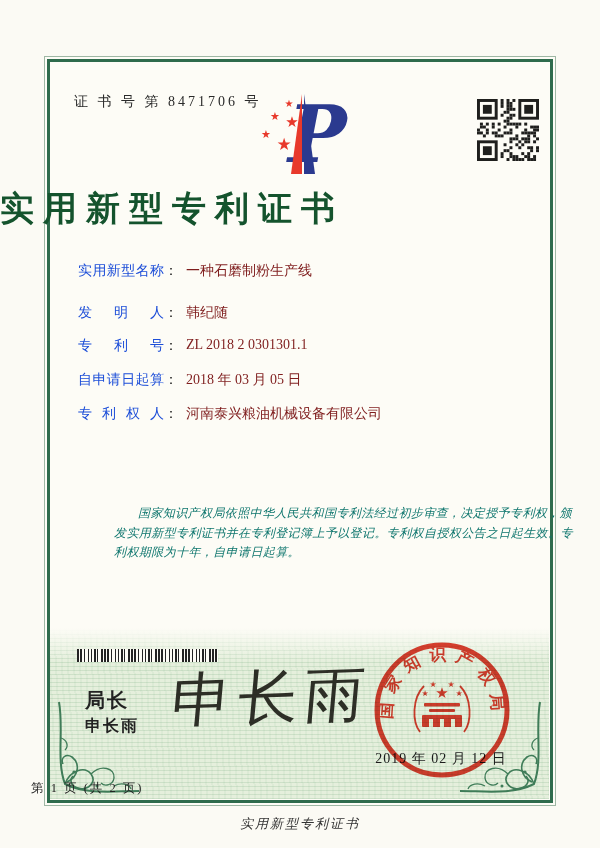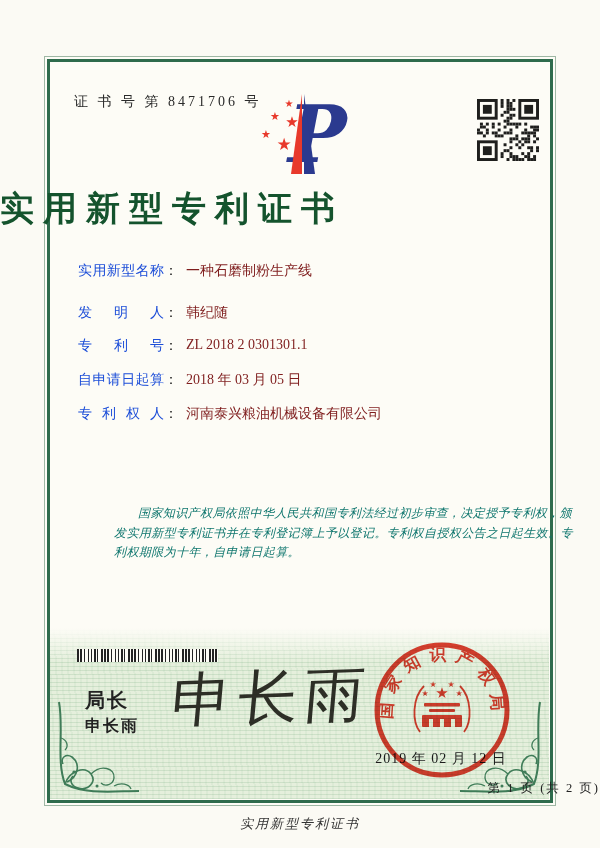--- a/index.html
+++ b/index.html
@@ -74,21 +74,21 @@
     left:172px;top:658px;width:200px;z-index:3;
     font-size:60px;letter-spacing:6px;color:#15150f;
     transform:skewX(-7deg) rotate(-2deg);
     font-weight:400;opacity:.88;white-space:nowrap;
   }
   .seal{left:372px;top:640px;width:140px;height:140px;z-index:6;mix-blend-mode:multiply;opacity:.94;}
   .seal-date{left:356px;top:750px;width:170px;text-align:center;font-size:14px;letter-spacing:1px;color:#1c1c1c;z-index:5;}
   .flourish{width:92px;height:100px;z-index:2;}
   .flourish.left{left:51px;top:698px;}
   .flourish.right{left:456px;top:698px;transform:scaleX(-1);}
-  .footer-page{left:0;right:0;top:780px;text-align:right;font-size:12.5px;letter-spacing:2px;z-index:3;padding-left:31px;}
+  .footer-page{left:0;right:0;top:780px;text-align:left;font-size:12.5px;letter-spacing:2px;z-index:3;padding-left:31px;}
   .footer-note{left:0;right:0;top:815px;text-align:center;font-size:13px;font-style:italic;letter-spacing:2px;color:#333;}
 </style>
 </head>
 <body>
 
 <div class="page">
 
   <div class="frame-outer">
     <div class="frame-inner"></div>
   </div>

